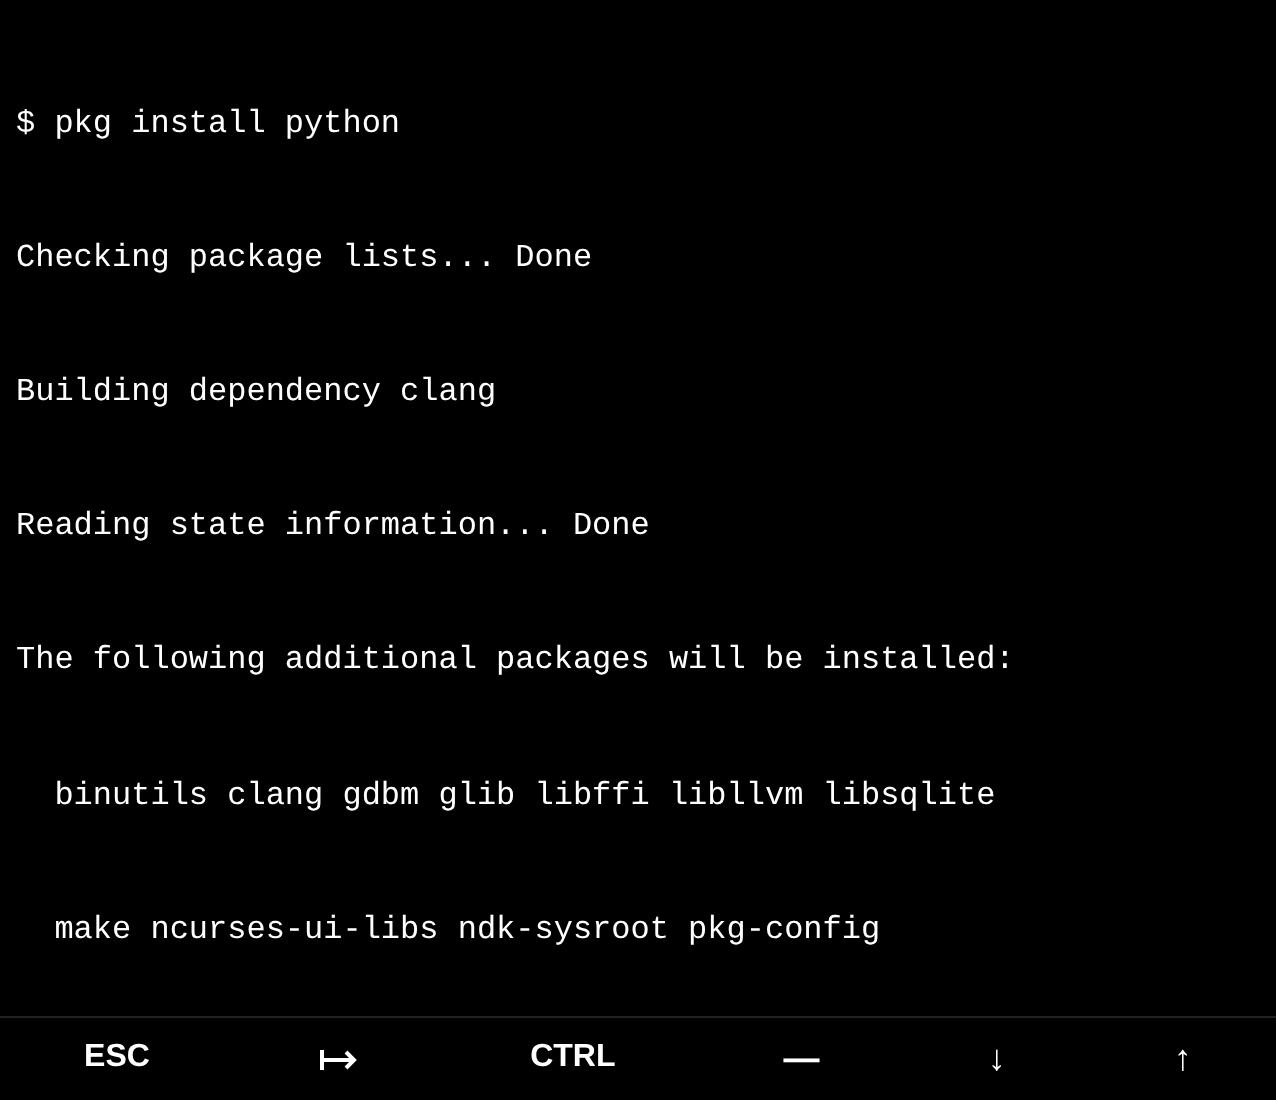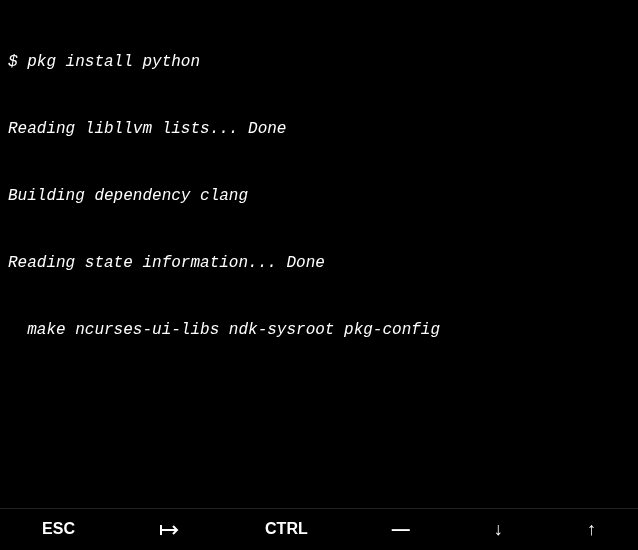--- a/index.html
+++ b/index.html
@@ -18,21 +18,20 @@
       overflow: hidden;
       position: relative;
     }
     .terminal {
       padding: 6px 8px;
       white-space: pre-wrap;
       word-wrap: break-word;
     }
     .line {
       display: block;
-      font-style: italic;
     }
     .toolbar {
       position: absolute;
       bottom: 0;
       left: 0;
       right: 0;
       height: 42px;
       background: #000;
       display: flex;
       align-items: center;
@@ -52,23 +51,25 @@
     }
     .toolbar-icon {
       font-size: 18px;
     }
   </style>
 </head>
 <body>
 
 <div class="terminal">
   <span class="line">$ pkg install python</span>
-  <span class="line">Reading libllvm lists... Done</span>
+  <span class="line">Checking package lists... Done</span>
   <span class="line">Building dependency clang</span>
   <span class="line">Reading state information... Done</span>
+  <span class="line">The following additional packages will be installed:</span>
+  <span class="line">  binutils clang gdbm glib libffi libllvm libsqlite</span>
   <span class="line">  make ncurses-ui-libs ndk-sysroot pkg-config</span>
   
   
   
   
   
   
   
   
   

